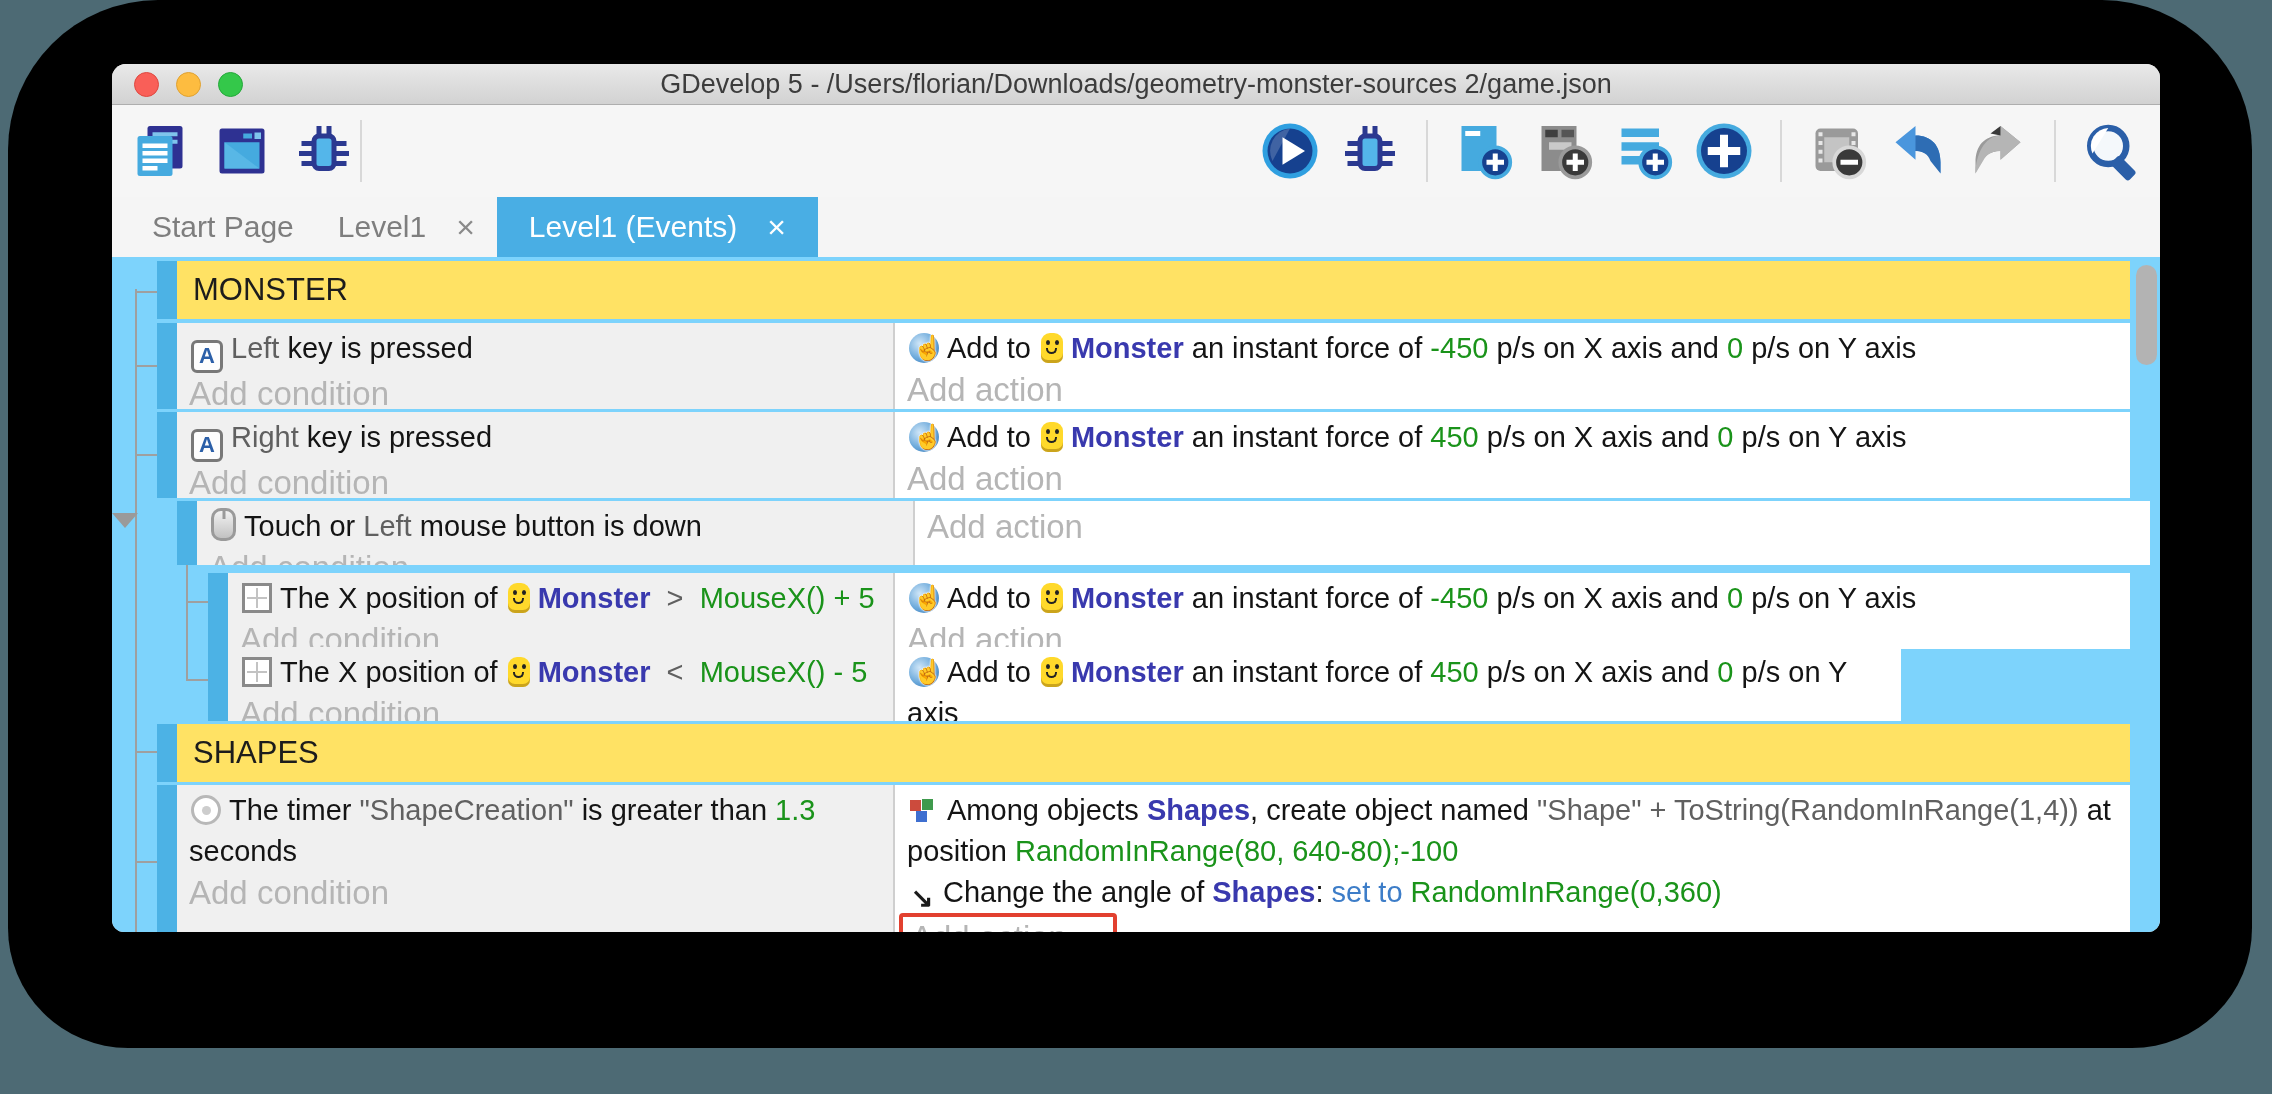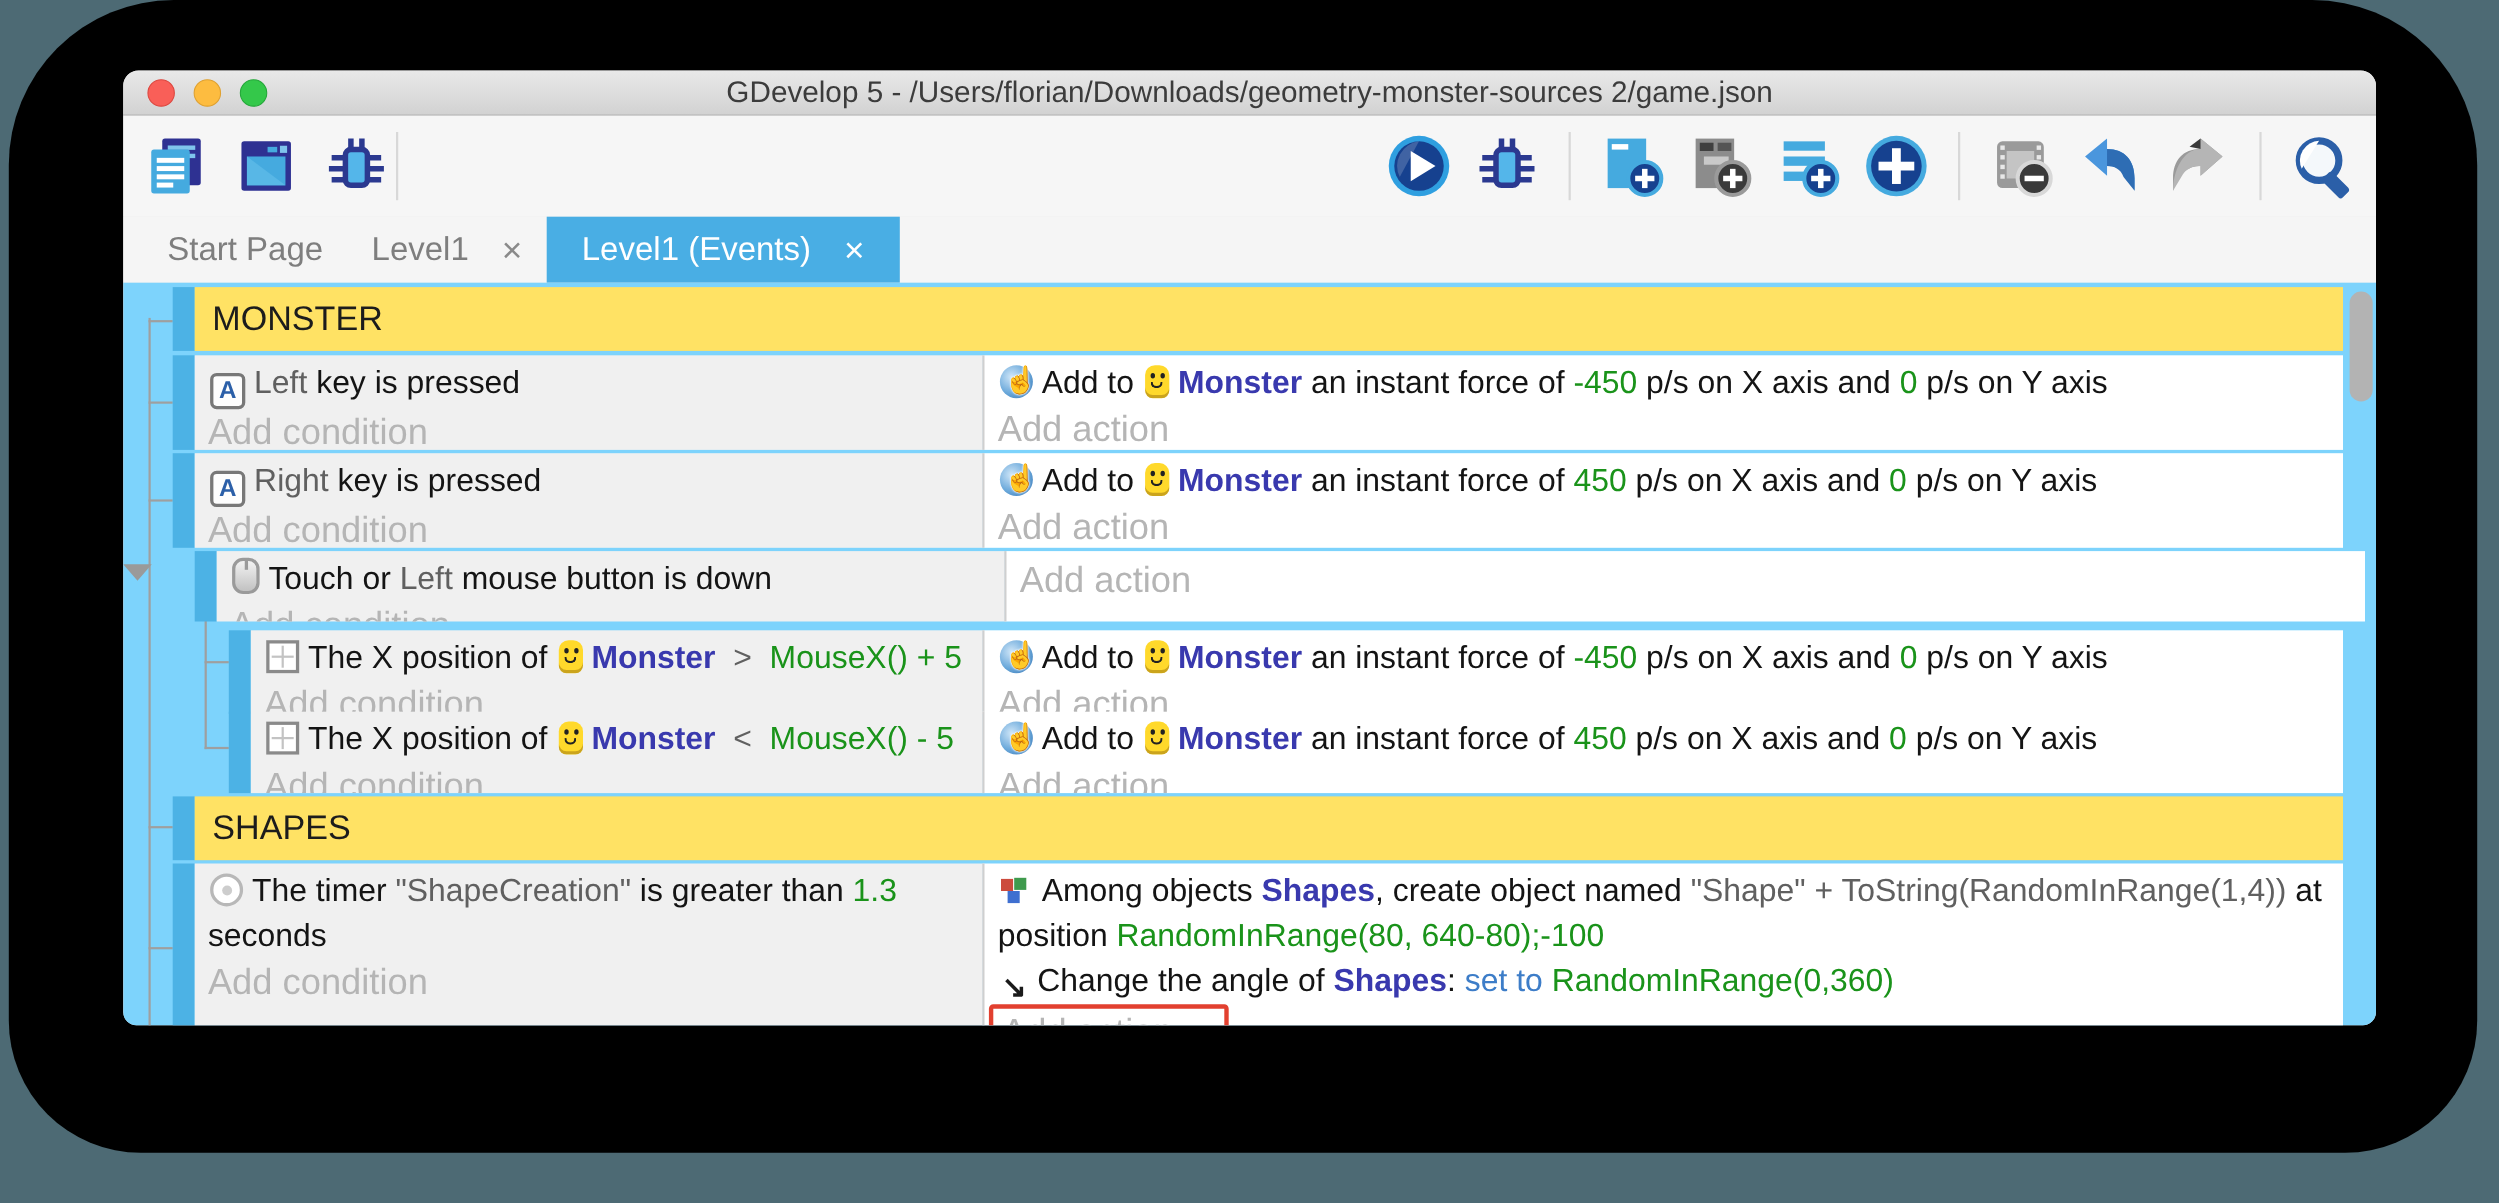--- a/index.html
+++ b/index.html
@@ -333,21 +333,21 @@
         <div class="ccell sub">
           <div class="line"><span class="ei ei-xpos"></span><span class="seg plain">The X position of </span><span class="ei ei-monster"></span><span class="seg object">Monster</span><span class="seg param">  &gt;  </span><span class="seg expr">MouseX() + 5</span></div>
           <div class="placeholder">Add condition</div>
         </div>
         <div class="acell">
           <div class="line"><span class="ei ei-force"></span><span class="seg plain">Add to </span><span class="ei ei-monster"></span><span class="seg object">Monster</span><span class="seg plain"> an instant force of </span><span class="seg expr">-450</span><span class="seg plain"> p/s on X axis and </span><span class="seg expr">0</span><span class="seg plain"> p/s on Y axis</span></div>
           <div class="placeholder">Add action</div>
         </div>
       </div>
 
-      <div class="row" style="left:96px;top:390px;width:1922px;height:74px;">
+      <div class="row" style="left:96px;top:390px;width:1693px;height:74px;">
         <div class="bar"></div>
         <div class="ccell sub">
           <div class="line"><span class="ei ei-xpos"></span><span class="seg plain">The X position of </span><span class="ei ei-monster"></span><span class="seg object">Monster</span><span class="seg param">  &lt;  </span><span class="seg expr">MouseX() - 5</span></div>
           <div class="placeholder">Add condition</div>
         </div>
         <div class="acell">
           <div class="line"><span class="ei ei-force"></span><span class="seg plain">Add to </span><span class="ei ei-monster"></span><span class="seg object">Monster</span><span class="seg plain"> an instant force of </span><span class="seg expr">450</span><span class="seg plain"> p/s on X axis and </span><span class="seg expr">0</span><span class="seg plain"> p/s on Y axis</span></div>
           <div class="placeholder">Add action</div>
         </div>
       </div>

